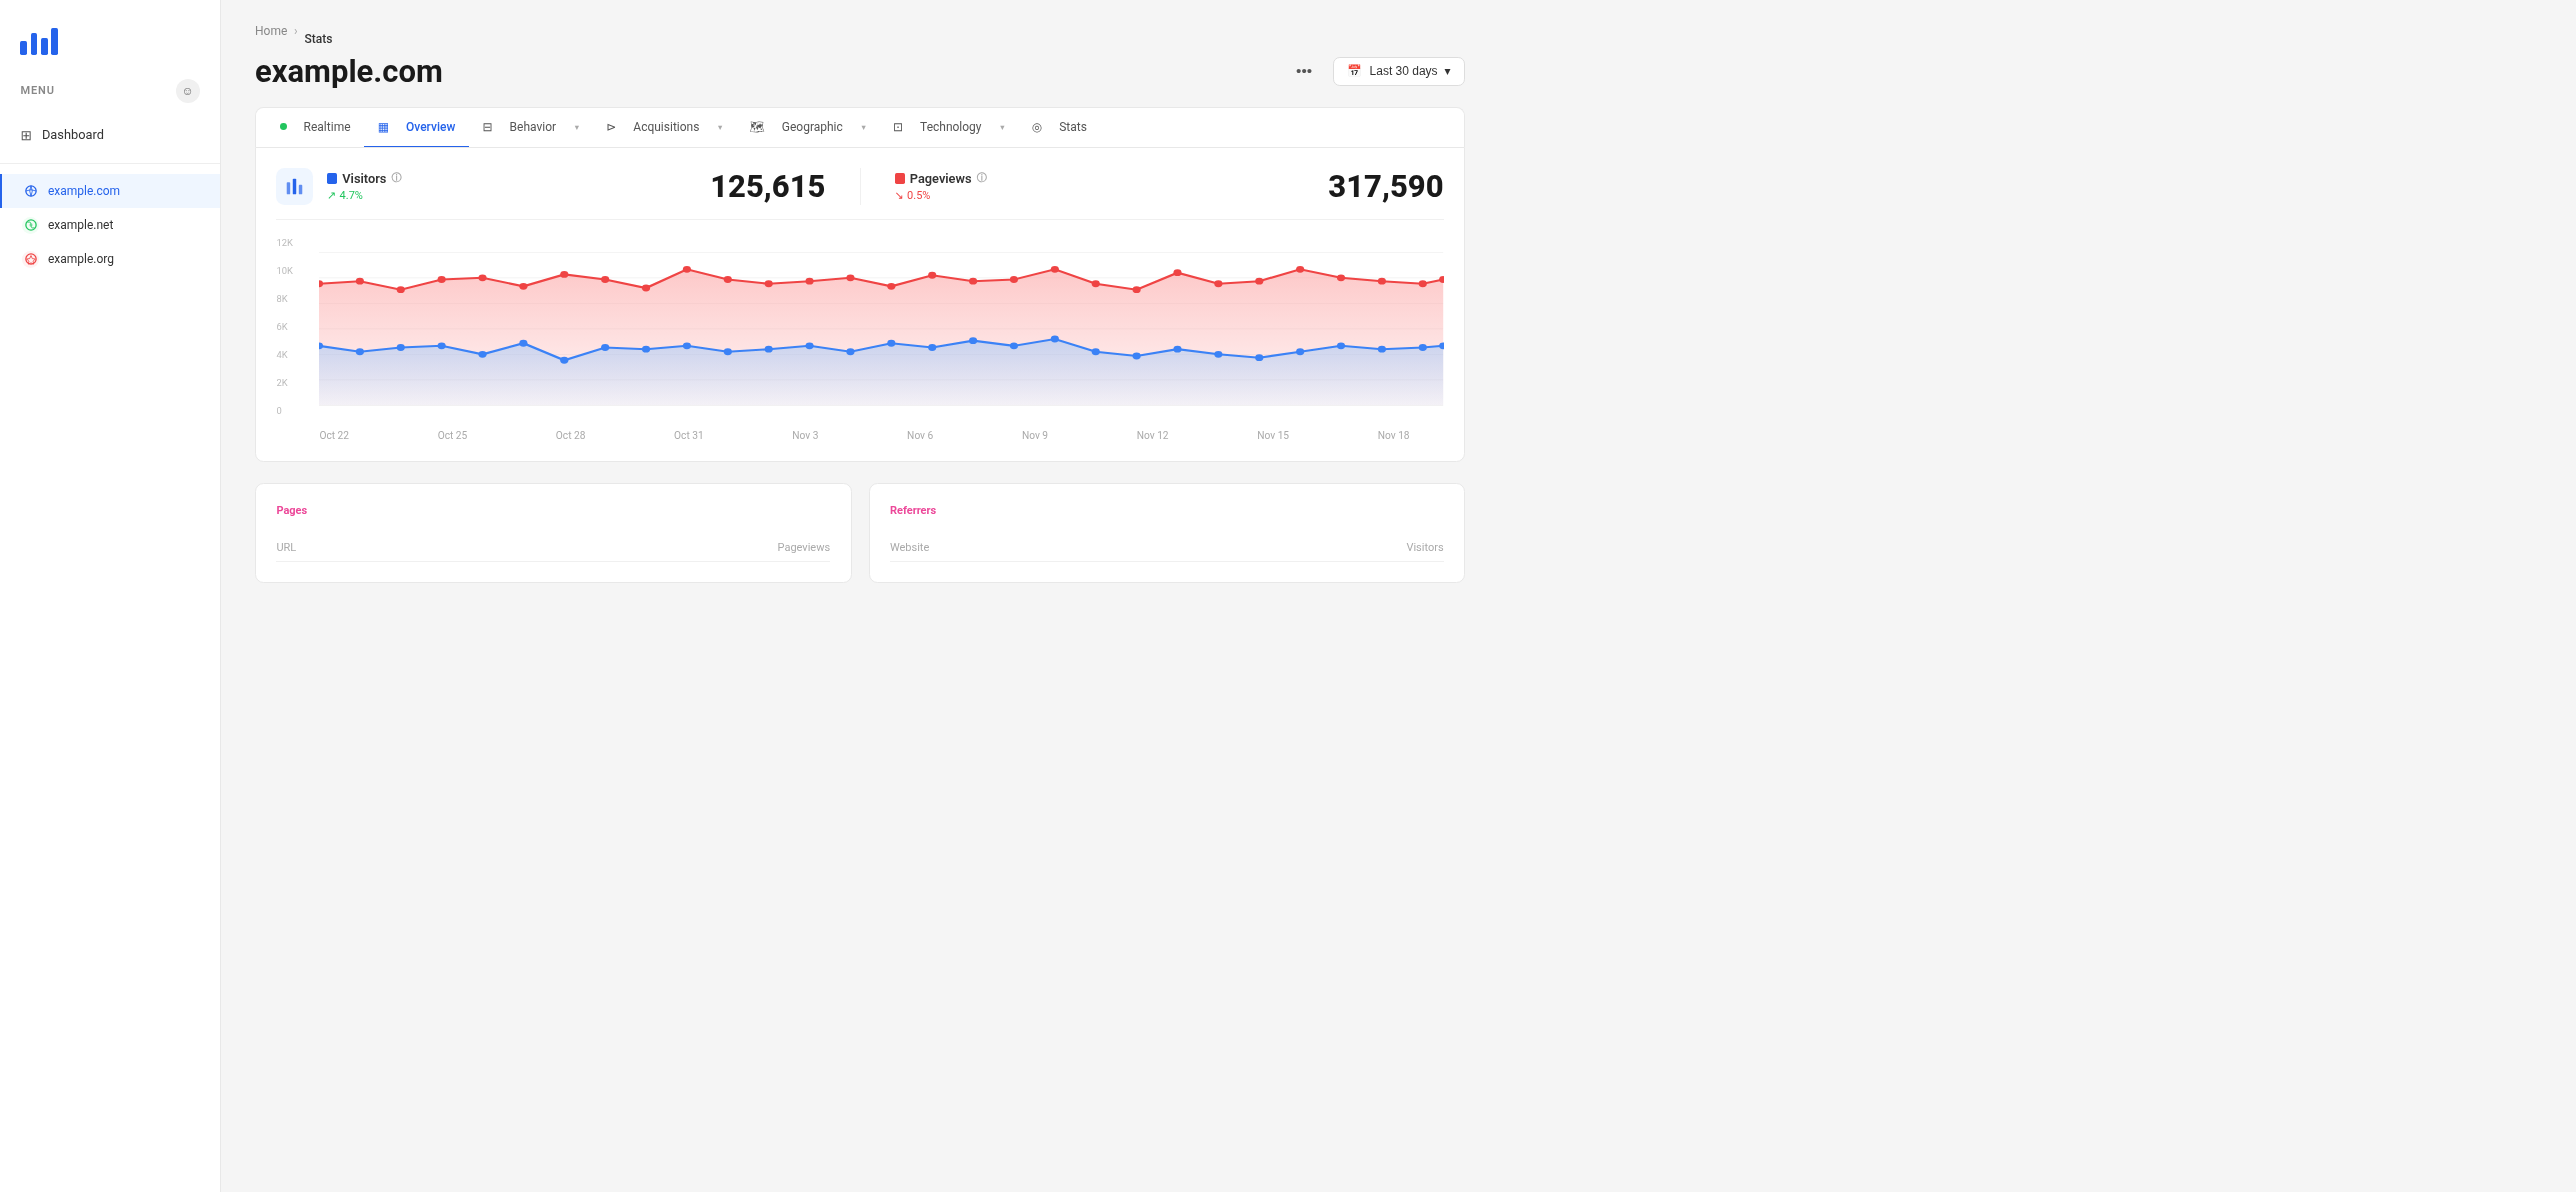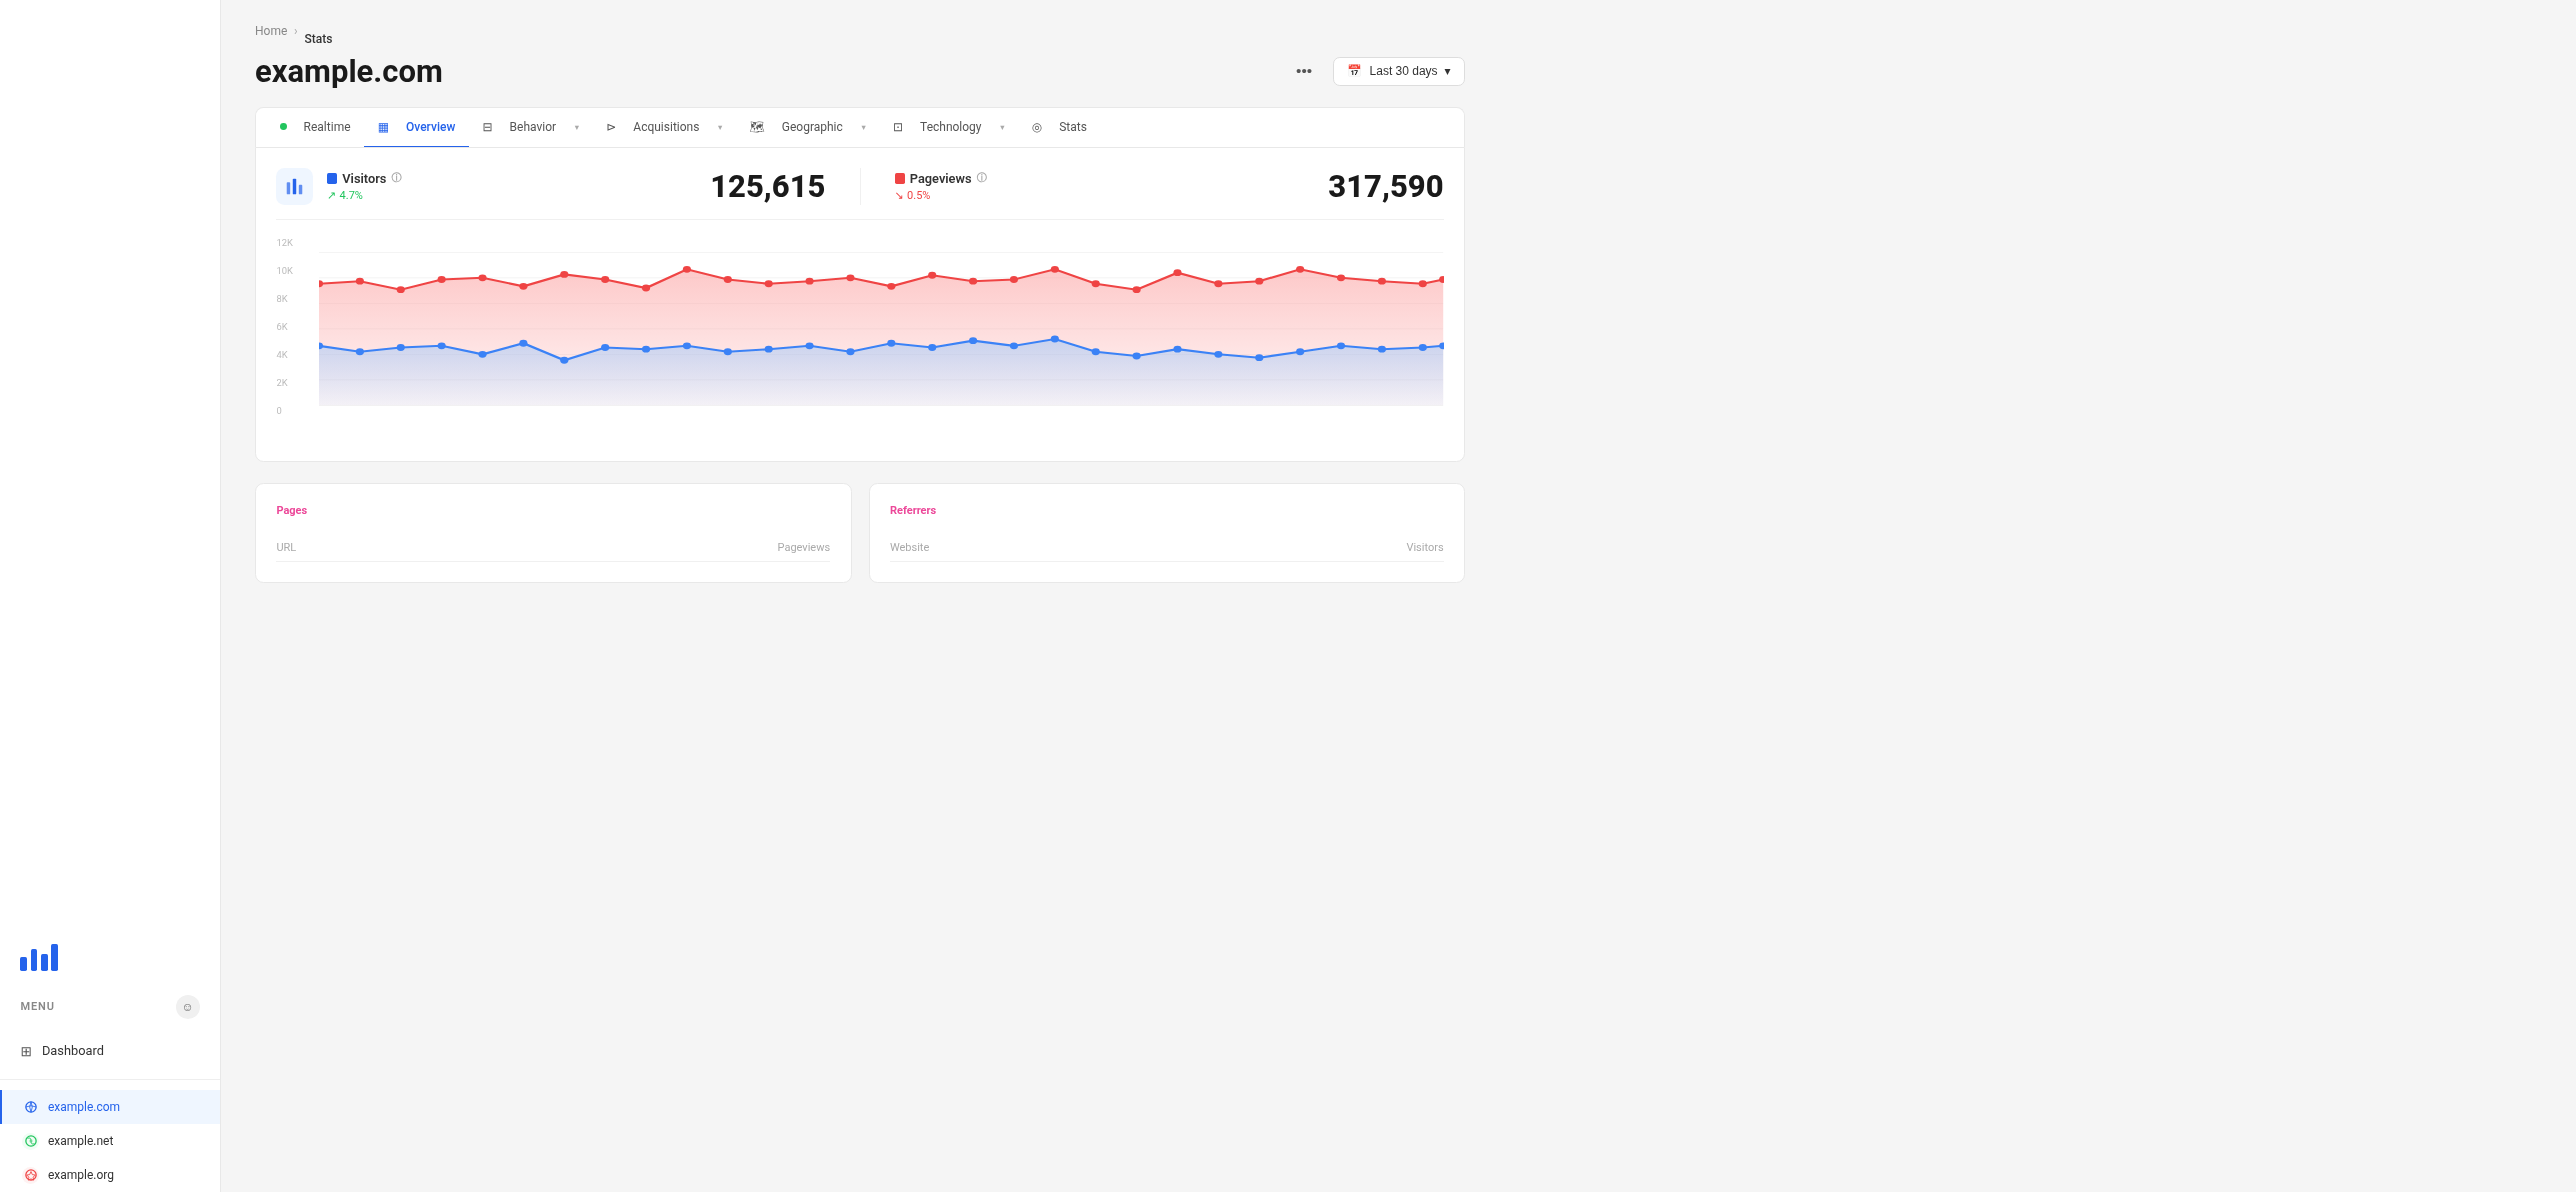--- a/index.html
+++ b/index.html
@@ -7,21 +7,20 @@
 
     
     .sidebar {
       width: 221px;
       min-width: 221px;
       background: #fff;
       border-right: 0.9px solid #e8e8e8;
       display: flex;
       flex-direction: column;
       padding: 0;
-      justify-content: flex-end;
     }
     .sidebar-logo {
       padding: 24px 20.4px 17px;
       display: flex;
       align-items: center;
       gap: 6.8px;
     }
     .logo-bars {
       display: flex;
       align-items: flex-end;
@@ -593,20 +592,32 @@
           <circle cx="840" cy="132" r="4" fill="#3b82f6"></circle>
           <circle cx="880" cy="138" r="4" fill="#3b82f6"></circle>
           <circle cx="920" cy="142" r="4" fill="#3b82f6"></circle>
           <circle cx="960" cy="135" r="4" fill="#3b82f6"></circle>
           <circle cx="1000" cy="128" r="4" fill="#3b82f6"></circle>
           <circle cx="1040" cy="132" r="4" fill="#3b82f6"></circle>
           <circle cx="1080" cy="130" r="4" fill="#3b82f6"></circle>
           <circle cx="1100" cy="128" r="4" fill="#3b82f6"></circle>
         </svg>
 
+        <div class="chart-labels-x">
+          <span>Oct 22</span>
+          <span>Oct 25</span>
+          <span>Oct 28</span>
+          <span>Oct 31</span>
+          <span>Nov 3</span>
+          <span>Nov 6</span>
+          <span>Nov 9</span>
+          <span>Nov 12</span>
+          <span>Nov 15</span>
+          <span>Nov 18</span>
+        </div>
       </div>
     </div>
 
     <div class="bottom-cards">
       <div class="bottom-card">
         <div class="bottom-card-title">Pages</div>
         <div class="table-header">
           <span>URL</span>
           <span>Pageviews</span>
         </div>

